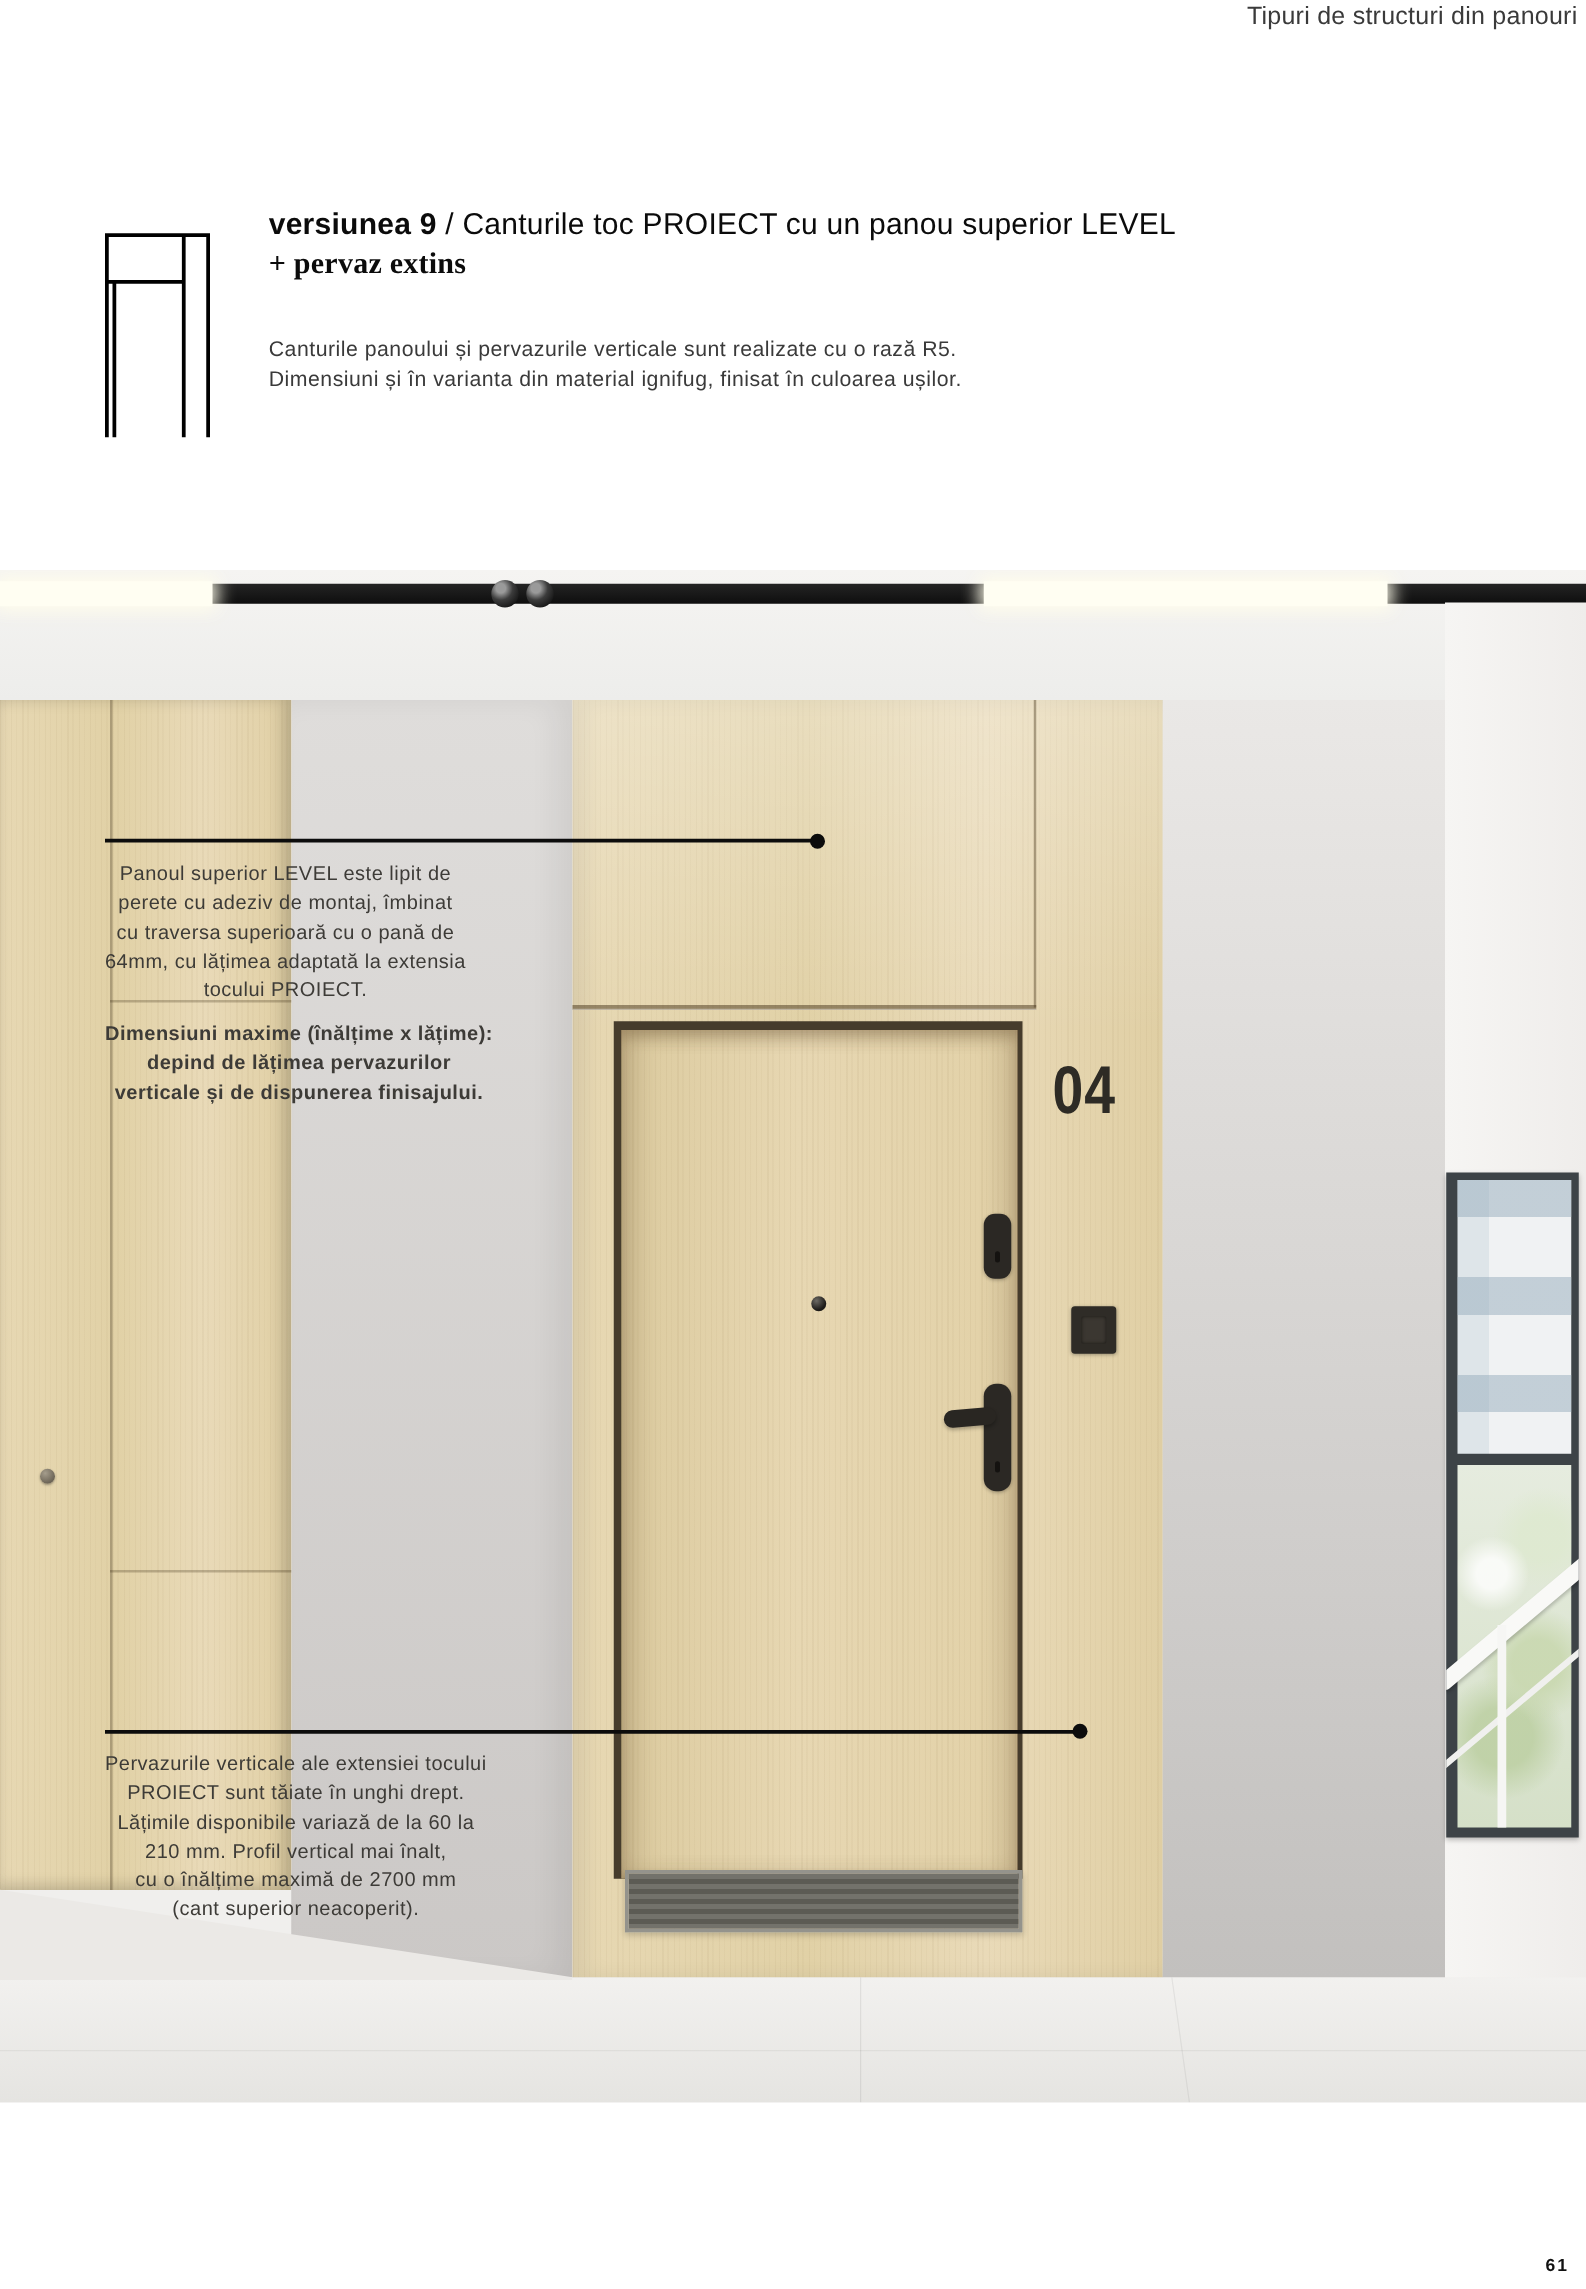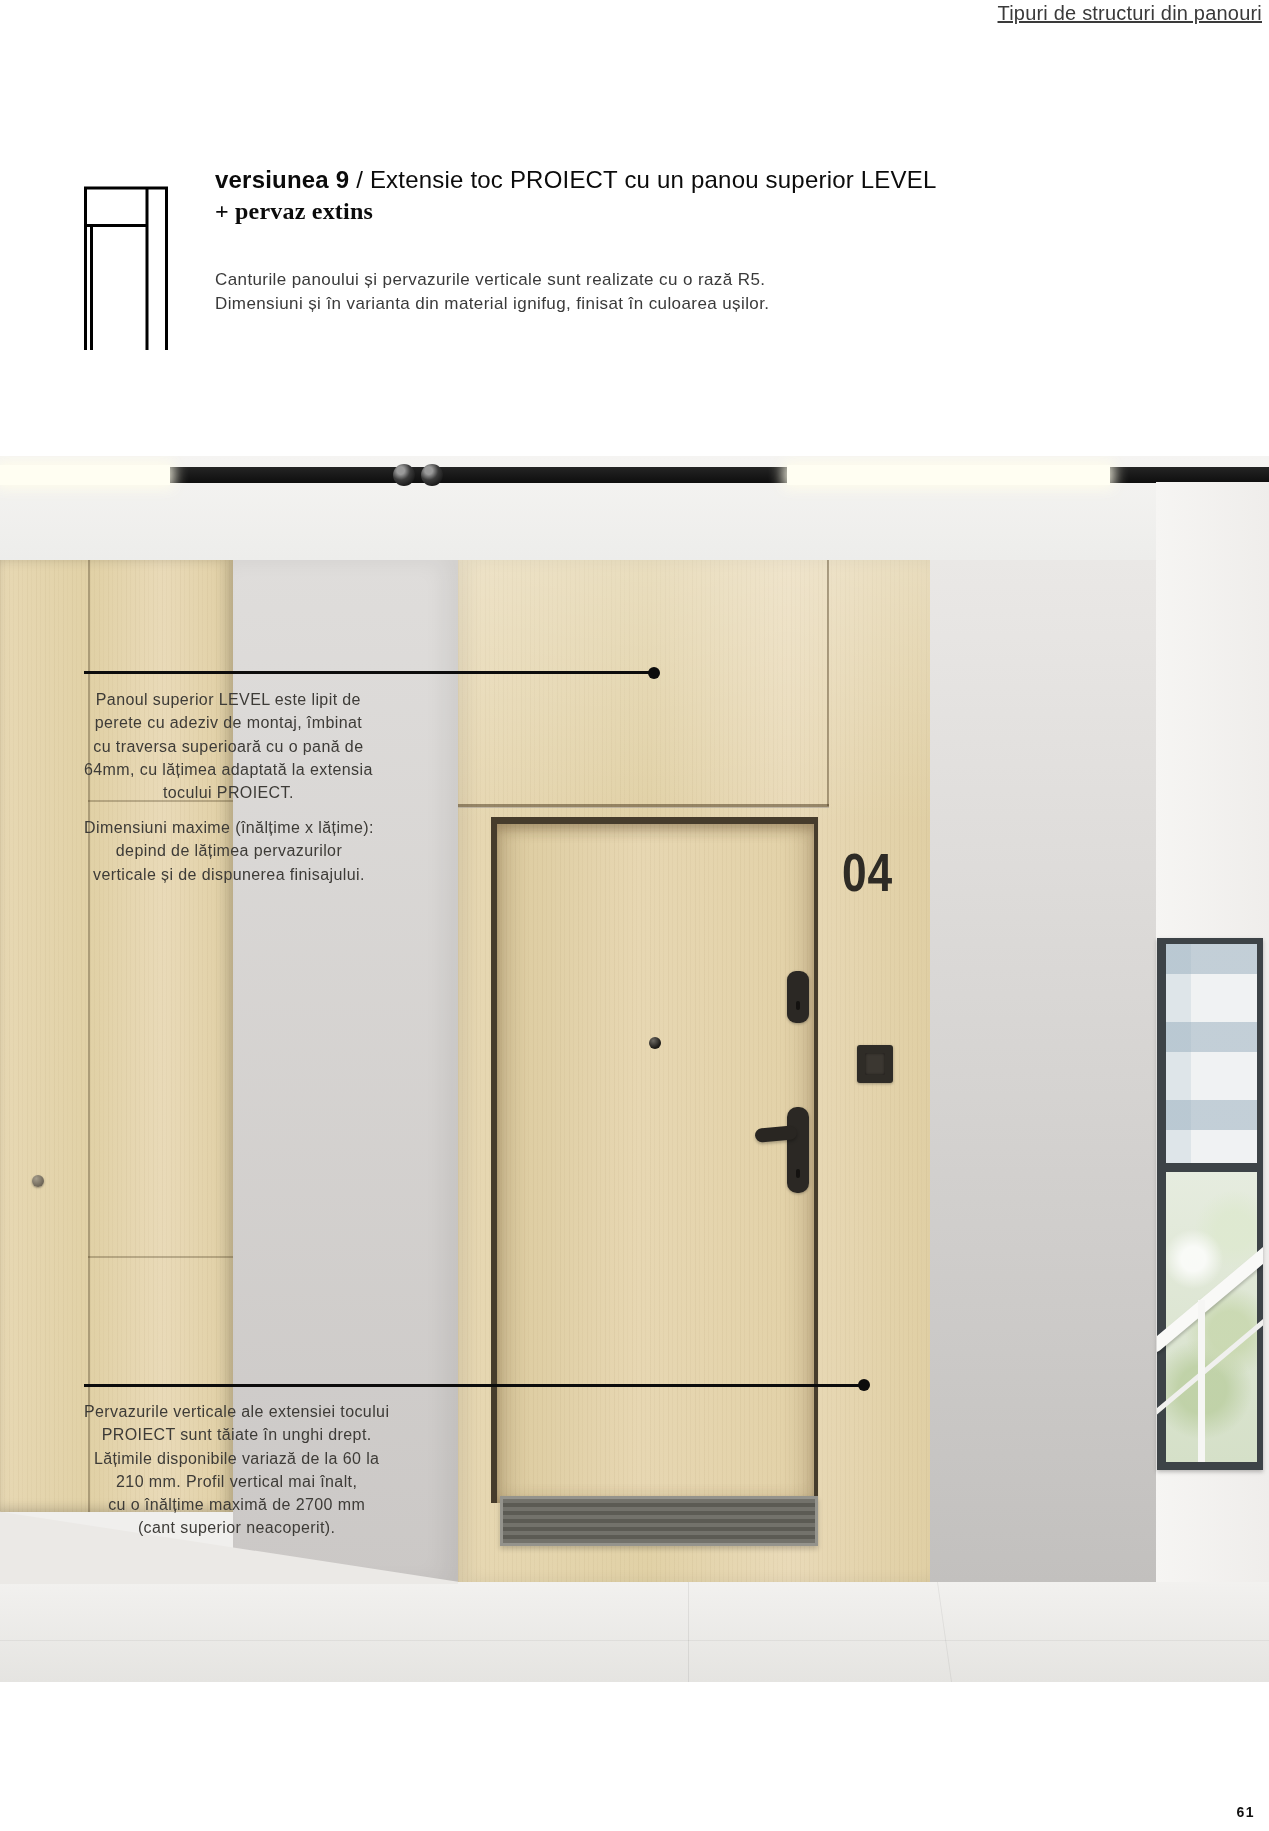--- a/index.html
+++ b/index.html
@@ -1,20 +1,20 @@
 <!DOCTYPE html>
 <html><head>
 <meta charset="utf-8">
 <style>
   html,body{margin:0;padding:0;background:#ffffff;}
   .page{position:relative;width:1269px;height:1831px;background:#ffffff;overflow:hidden;
         font-family:"Liberation Sans",sans-serif;color:#222;}
 
   
-  .header-title{position:absolute;top:1px;right:7px;font-size:20px;line-height:24px;color:#3a3a3a;letter-spacing:.2px;text-decoration:underline;}
+  .header-title{position:absolute;top:1px;right:7px;font-size:20px;line-height:24px;color:#3a3a3a;letter-spacing:.2px;}
 
   
   .frame-icon{position:absolute;left:84px;top:186px;}
   .section-title{position:absolute;left:215px;top:164px;font-size:24px;line-height:31px;color:#0b0b0b;letter-spacing:.2px;}
   .t-black{font-weight:700;}
   .t-semi{font-weight:400;}
   .t-line2{font-weight:700;font-family:Liberation Serif, serif;}
   .intro-body{position:absolute;left:215px;top:268px;font-size:17px;line-height:23.5px;color:#3a3a3a;
               letter-spacing:.4px;white-space:pre;}
 
@@ -119,39 +119,39 @@
   
   .callout-line{position:absolute;height:3px;background:#0c0c0c;}
   .cl1{left:84px;top:215px;width:566px;}
   .cl2{left:84px;top:928px;width:780px;}
   .callout-dot{position:absolute;width:12px;height:12px;border-radius:50%;background:#0c0c0c;}
   .cd1{left:648px;top:211px;}
   .cd2{left:858px;top:923px;}
   .annotation{position:absolute;left:84px;font-size:16px;line-height:23.3px;color:#3d3b37;
       letter-spacing:.4px;white-space:pre;text-align:center;}
   .ann1{top:232px;}
-  .ann2{top:360px;}
+  .ann2{top:360px;font-weight:bold;}
   .ann3{top:944px;}
 
   
   .page-num{position:absolute;top:1804px;right:14px;font-size:14px;font-weight:700;color:#111;letter-spacing:1.5px;}
 </style>
 </head>
 <body>
 
 <div class="page">
 
   <div class="header-title">Tipuri de structuri din panouri</div>
 
   <svg class="frame-icon" width="85" height="164" viewBox="0 0 85 164">
     <path d="M1.5,164 V2 H82.5 V164" fill="none" stroke="#000" stroke-width="3"></path>
     <path d="M7.5,164 V41 M1.5,39.5 H63 M63,2 V164" fill="none" stroke="#000" stroke-width="3"></path>
   </svg>
 
-  <div class="section-title"><span class="t-black">versiunea 9</span><span class="t-semi"> / Extensie toc PROIECT cu un panou superior LEVEL</span><br><span class="t-line2">+ pervaz extins</span></div>
+  <div class="section-title"><span class="t-black">versiunea 9</span><span class="t-semi"> / Canturile toc PROIECT cu un panou superior LEVEL</span><br><span class="t-line2">+ pervaz extins</span></div>
 
   <div class="intro-body">Canturile panoului și pervazurile verticale sunt realizate cu o rază R5.
 Dimensiuni și în varianta din material ignifug, finisat în culoarea ușilor.</div>
 
   <div class="photo">
 
     <div class="ceiling"></div>
     <div class="track-bar"></div>
     <div class="light-seg seg1"></div>
     <div class="light-seg seg2"></div>

